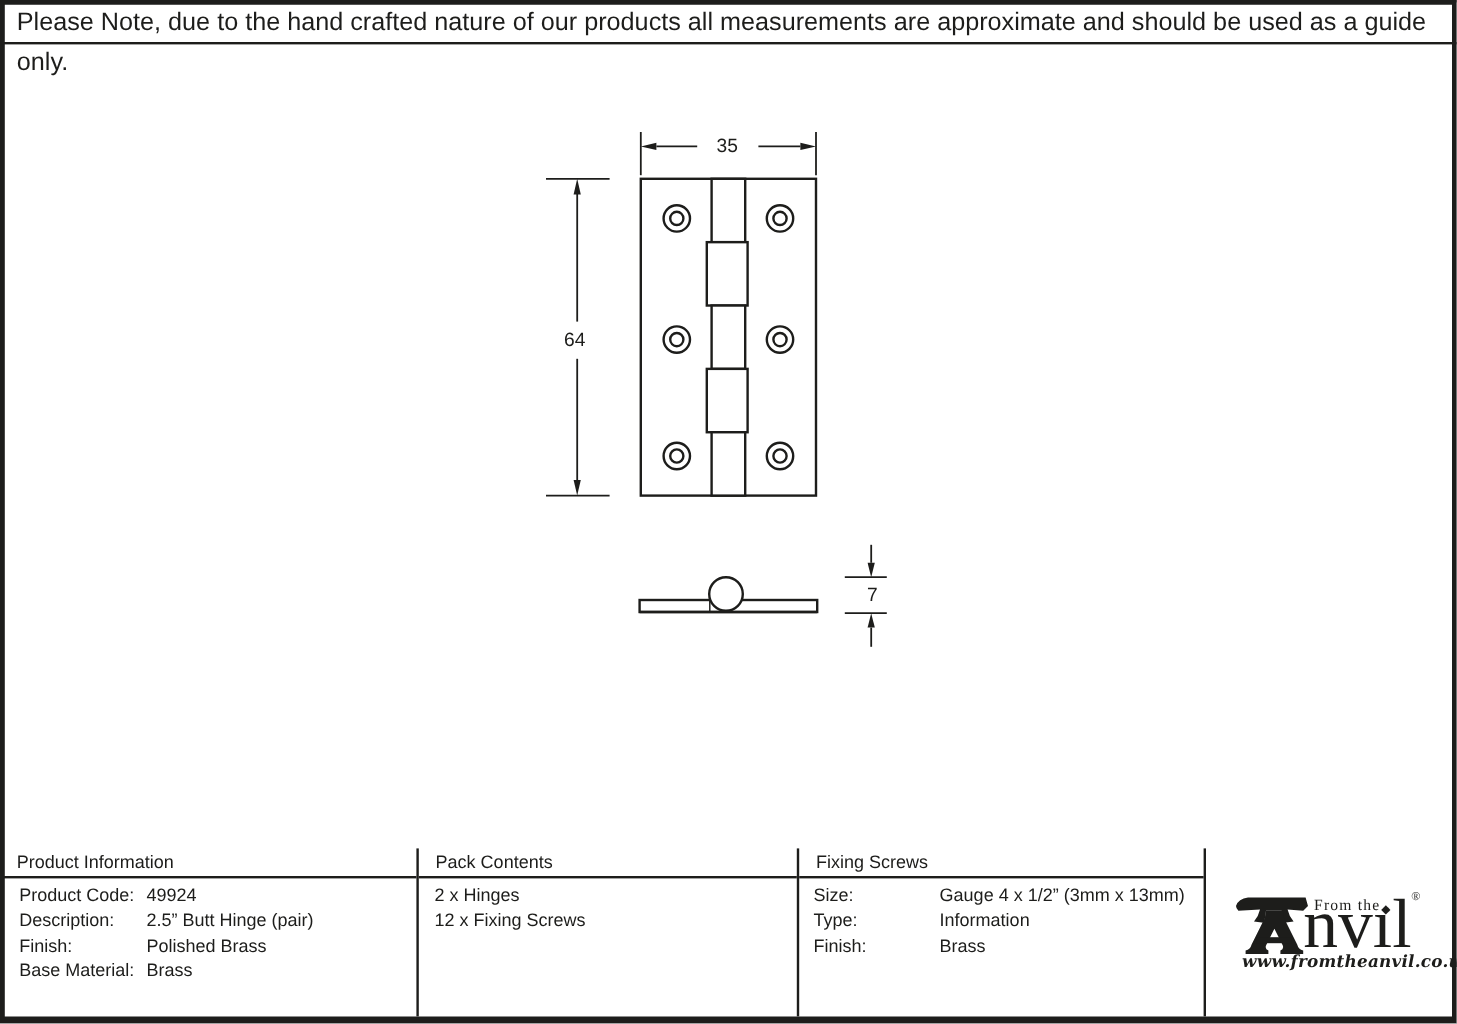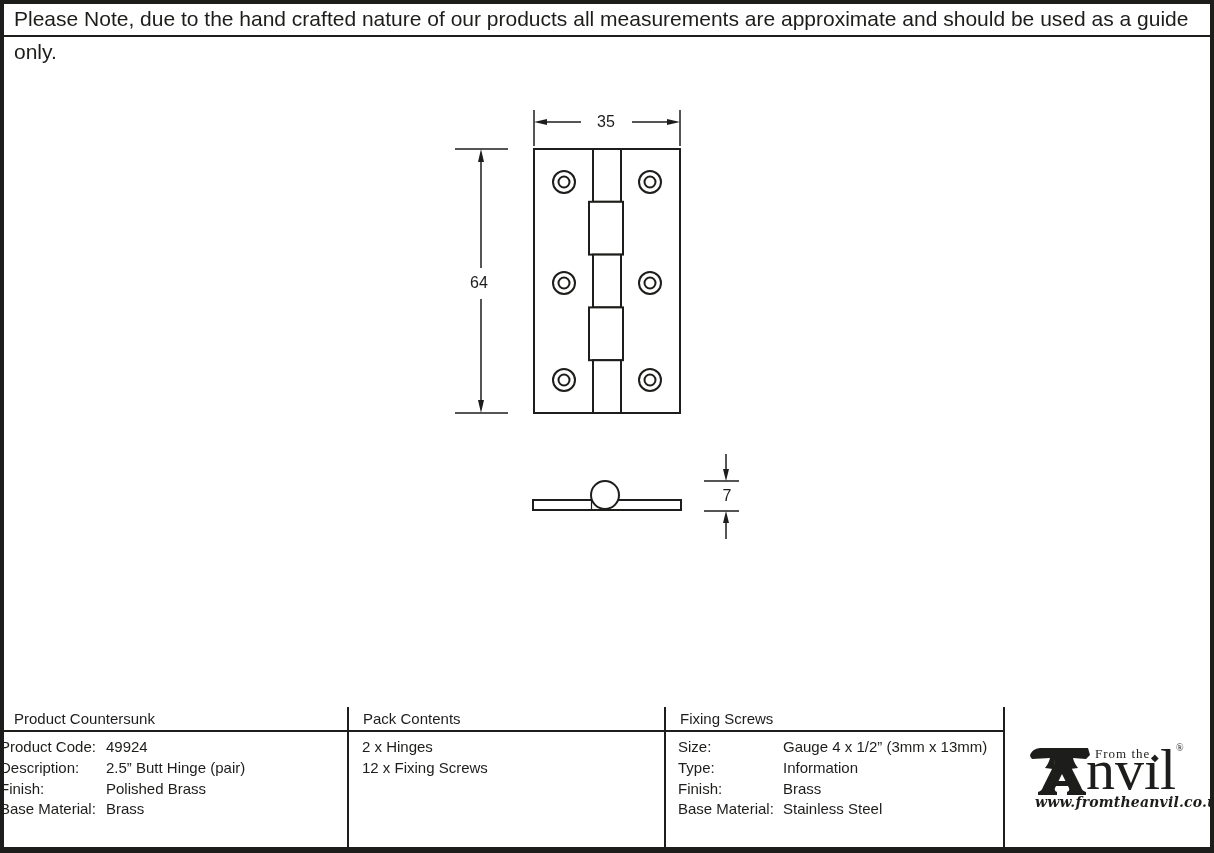--- a/index.html
+++ b/index.html
@@ -32,21 +32,21 @@
   }
   .col.bordered{border-left:2px solid #1d1d1b;}
   .col-header{
     box-sizing:border-box;height:25px;
     border-bottom:2px solid #1d1d1b;
     line-height:23px;padding-left:14px;
   }
   .col-body{padding-top:5px;}
   .spec-row{line-height:20.8px;white-space:nowrap;}
   .spec-label{display:inline-block;}
-  .c1 .col-body{}
+  .c1 .col-body{padding-left:16px;}
   .c1 .spec-label{width:106px;}
   .c2 .col-body{padding-left:13px;}
   .c3 .col-body{padding-left:12px;}
   .c3 .spec-label{width:105px;}
   .pack-item{line-height:20.8px;}
   .logo-cell{position:relative;}
   .logo-cell *{position:absolute;white-space:nowrap;}
   .logo-prefix{left:90px;top:39px;font-family:"Liberation Serif",serif;font-size:13px;letter-spacing:1px;}
   .logo-rest{left:81px;top:34px;font-family:"Liberation Serif",serif;font-size:58px;line-height:58px;}
   .logo-diamond{left:146px;top:45px;font-size:10px;}
@@ -126,21 +126,21 @@
     <text class="dim-text" x="606" y="127" text-anchor="middle">35</text>
     <text class="dim-text" x="479" y="288" text-anchor="middle">64</text>
     <text class="dim-text" x="727" y="501" text-anchor="middle">7</text>
   </svg>
 
   <div class="note-bar">
     <span>Please Note, due to the hand crafted nature of our products all measurements are approximate and should be used as a guide only.</span>
   </div>
 
   <div class="col c1" style="left:0;width:347px;">
-    <div class="col-header">Product Countersunk</div>
+    <div class="col-header">Product Information</div>
     <div class="col-body">
       <div class="spec-row">
         <span class="spec-label">Product Code:</span><span class="spec-value">49924</span>
       </div>
       <div class="spec-row">
         <span class="spec-label">Description:</span><span class="spec-value">2.5” Butt Hinge (pair)</span>
       </div>
       <div class="spec-row">
         <span class="spec-label">Finish:</span><span class="spec-value">Polished Brass</span>
       </div>
@@ -163,23 +163,20 @@
     <div class="col-body">
       <div class="spec-row">
         <span class="spec-label">Size:</span><span class="spec-value">Gauge 4 x 1/2” (3mm x 13mm)</span>
       </div>
       <div class="spec-row">
         <span class="spec-label">Type:</span><span class="spec-value">Information</span>
       </div>
       <div class="spec-row">
         <span class="spec-label">Finish:</span><span class="spec-value">Brass</span>
       </div>
-      <div class="spec-row">
-        <span class="spec-label">Base Material:</span><span class="spec-value">Stainless Steel</span>
-      </div>
     </div>
   </div>
 
   <div class="col c4 bordered logo-cell" style="left:1003px;width:240px;">
     <svg class="anvil-svg" width="64" height="50" viewBox="0 0 64 50">
       <path fill="#1d1d1b" d="M1 10 Q3 4 11 3 L59 3 L61 10 L57 14 L44 13 Q45 18 49 23 L41 24 Q39 19 39 14 L26 14 Q26 19 24 24 L16 23 Q20 18 21 13 L3 14 Q1 12 1 10 Z"></path>
       <path fill="#1d1d1b" d="M26 14 L40 14 L41 20 L52 42 Q53 46 57 47 L57 50 L38 50 L38 47 Q41 46 40 43 L33 29 L26 43 Q25 46 28 47 L28 50 L9 50 L9 47 Q13 46 14 42 L25 20 Z"></path>
       <rect fill="#1d1d1b" x="18" y="36" width="29" height="5"></rect>
     </svg>
     <span class="logo-prefix">From the</span>

